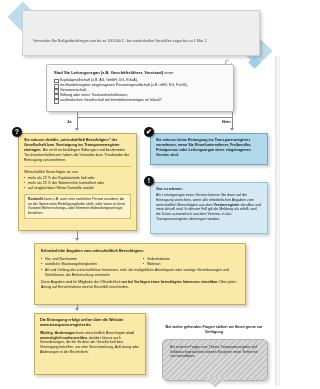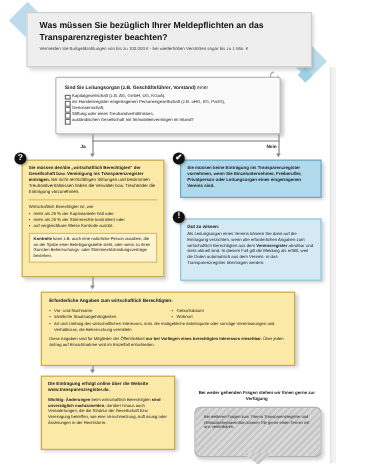--- a/index.html
+++ b/index.html
@@ -128,21 +128,20 @@
 </head>
 <body>
 
 <div class="page">
 
   <div class="diamond tl"></div>
   <div class="diamond br"></div>
   <div class="diamond tr-small"></div>
 
   <div class="header">
-    <div class="header-title">Was müssen Sie bezüglich Ihrer Meldepflichten an das Transparenzregister beachten?</div>
     <div class="header-sub">Vermeiden Sie Bußgeldzahlungen von bis zu 100.000 € - bei wiederholten Verstößen sogar bis zu 1 Mio. €</div>
   </div>
 
   <div class="clip">
     <svg width="9" height="22" viewBox="0 0 9 22">
       <path d="M4.5 1.2c-1.7 0-3 1.3-3 3v13.6c0 1.7 1.3 3 3 3s3-1.3 3-3V4.2" fill="none" stroke="#b6b6b6" stroke-width="1.2"></path>
     </svg>
   </div>
 
   <div class="box b-white" id="decision">

